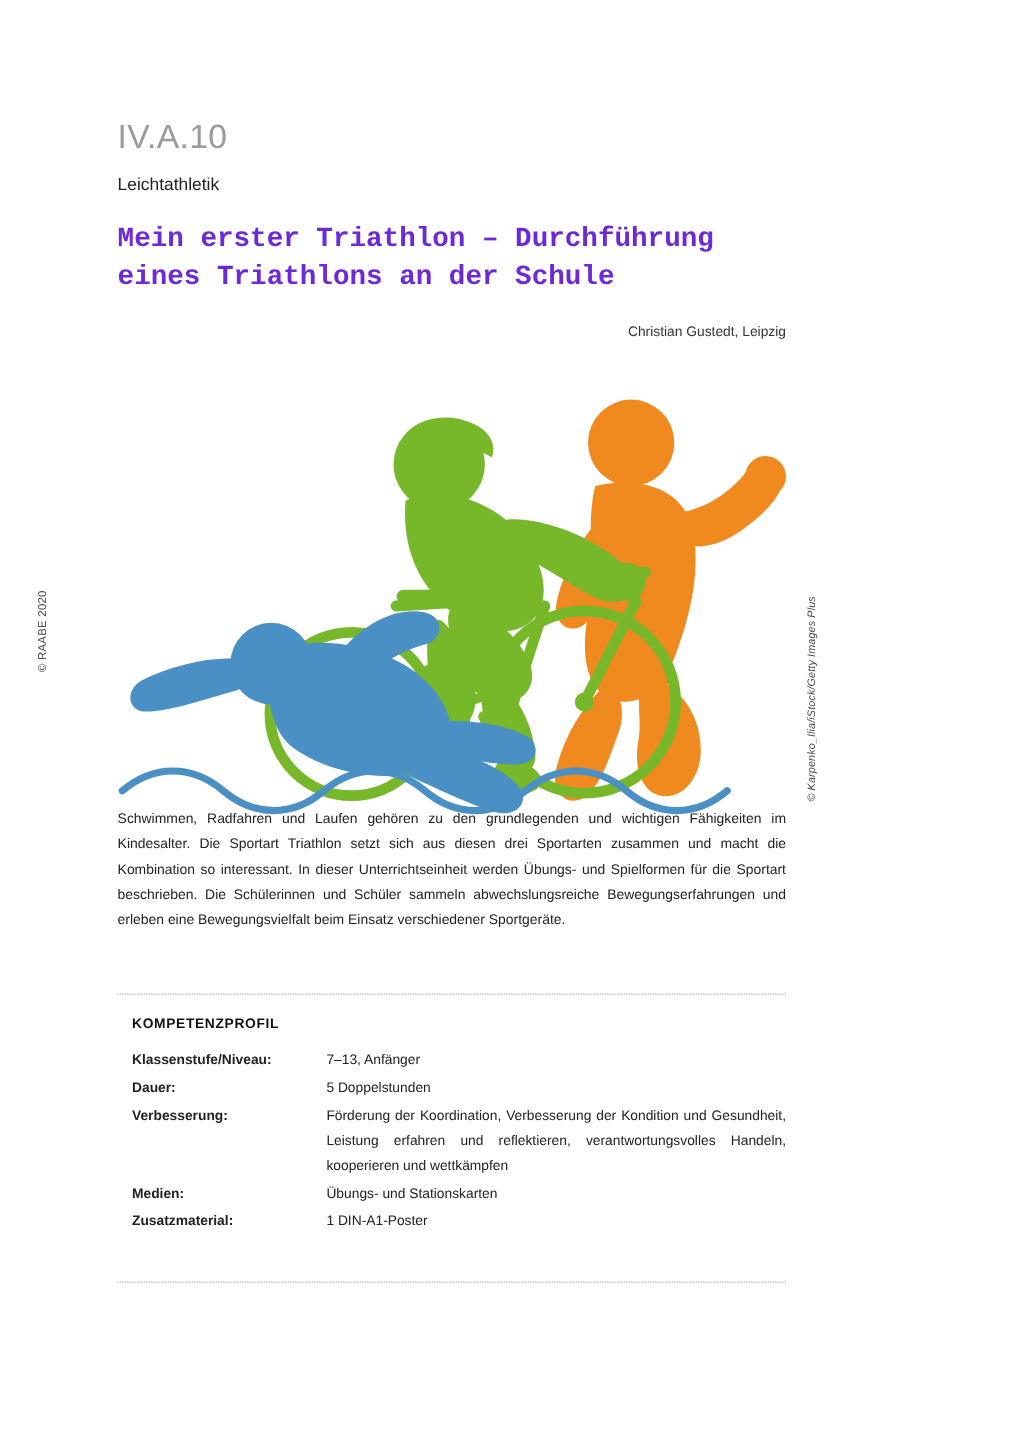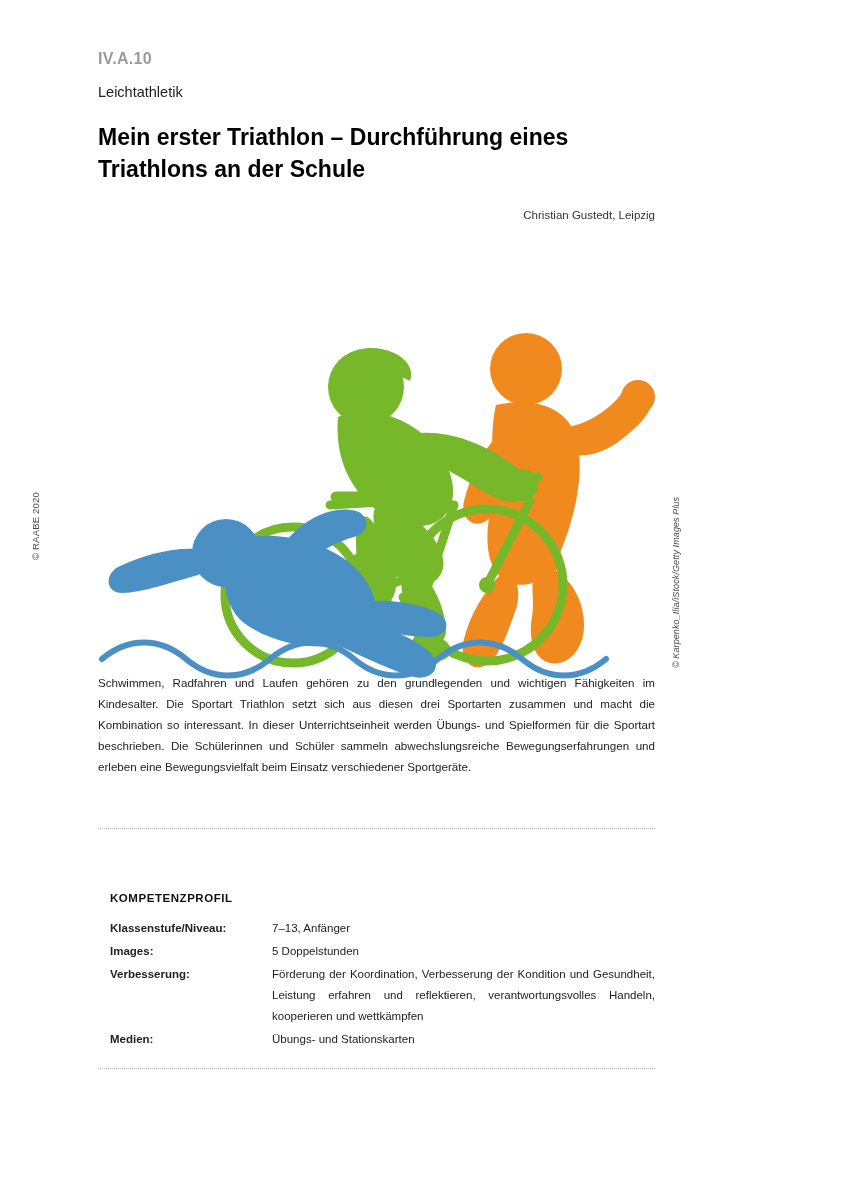--- a/index.html
+++ b/index.html
@@ -51,41 +51,42 @@
 
   
   .content {
     position: absolute;
     left: 98px;
     top: 0;
     width: 557px;
   }
 
   .doc-code {
-    margin-top: 50px;
-    font-size: 16px;
-    font-weight: bold;
+    margin-top: 98px;
+    font-size: 28px;
+    font-weight: normal;
     color: #9b9b9b;
     letter-spacing: .3px;
   }
 
   .subject {
     margin-top: 16px;
     font-size: 14.5px;
     font-weight: normal;
     color: #222;
   }
 
   .title {
     margin-top: 22px;
     font-size: 23px;
     font-weight: bold;
     line-height: 1.38;
-    color: #000000;
+    color: #6d28d9;
     max-width: 530px;
+    font-family: Liberation Mono, monospace;
   }
 
   .author {
     margin-top: 24px;
     font-size: 11.5px;
     color: #333;
     text-align: right;
   }
 
   
@@ -118,21 +119,21 @@
     border-top: 1px dotted #b0b0b0;
     height: 0;
   }
   .rule-top { top: 828px; }
   .rule-bottom { top: 1068px; }
 
   
   .profile {
     position: absolute;
     left: 110px;
-    top: 892px;
+    top: 848px;
     width: 545px;
   }
   .profile-heading {
     font-size: 11.5px;
     font-weight: bold;
     letter-spacing: .55px;
     color: #111;
     margin-bottom: 14px;
   }
   .profile-table {
@@ -258,30 +259,34 @@
 
   <div class="profile">
     <div class="profile-heading">KOMPETENZPROFIL</div>
     <table class="profile-table">
       <tbody>
         <tr>
           <td class="label">Klassenstufe/Niveau:</td>
           <td class="value">7–13, Anfänger</td>
         </tr>
         <tr>
-          <td class="label">Images:</td>
+          <td class="label">Dauer:</td>
           <td class="value">5 Doppelstunden</td>
         </tr>
         <tr>
           <td class="label">Verbesserung:</td>
           <td class="value">Förderung der Koordination, Verbesserung der Kondition und Gesundheit, Leistung erfahren und reflektieren, verantwortungsvolles Handeln, kooperieren und wettkämpfen</td>
         </tr>
         <tr>
           <td class="label">Medien:</td>
           <td class="value">Übungs- und Stationskarten</td>
+        </tr>
+        <tr>
+          <td class="label">Zusatzmaterial:</td>
+          <td class="value">1 DIN-A1-Poster</td>
         </tr>
       </tbody>
     </table>
   </div>
 
   <div class="rule rule-bottom"></div>
 
 </div>
 
 </body></html>

